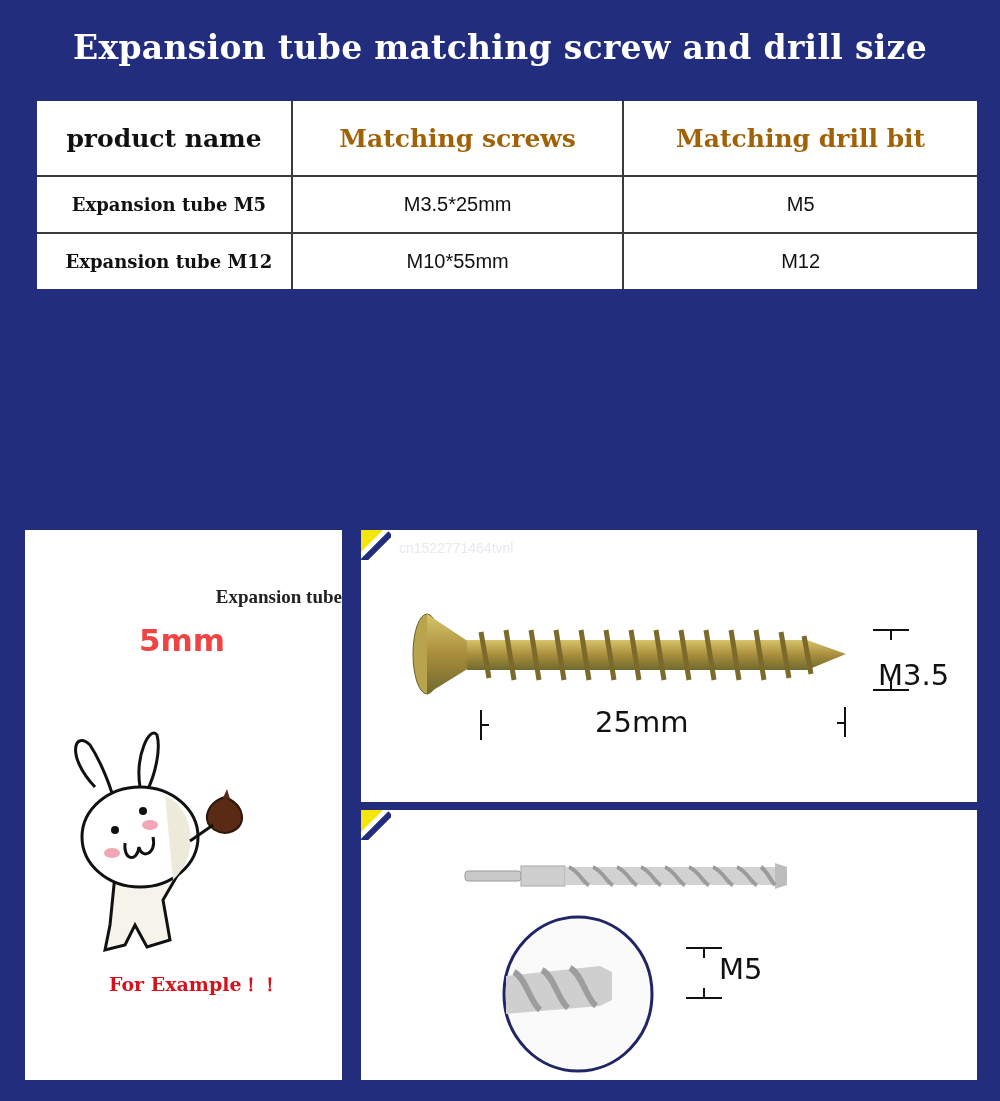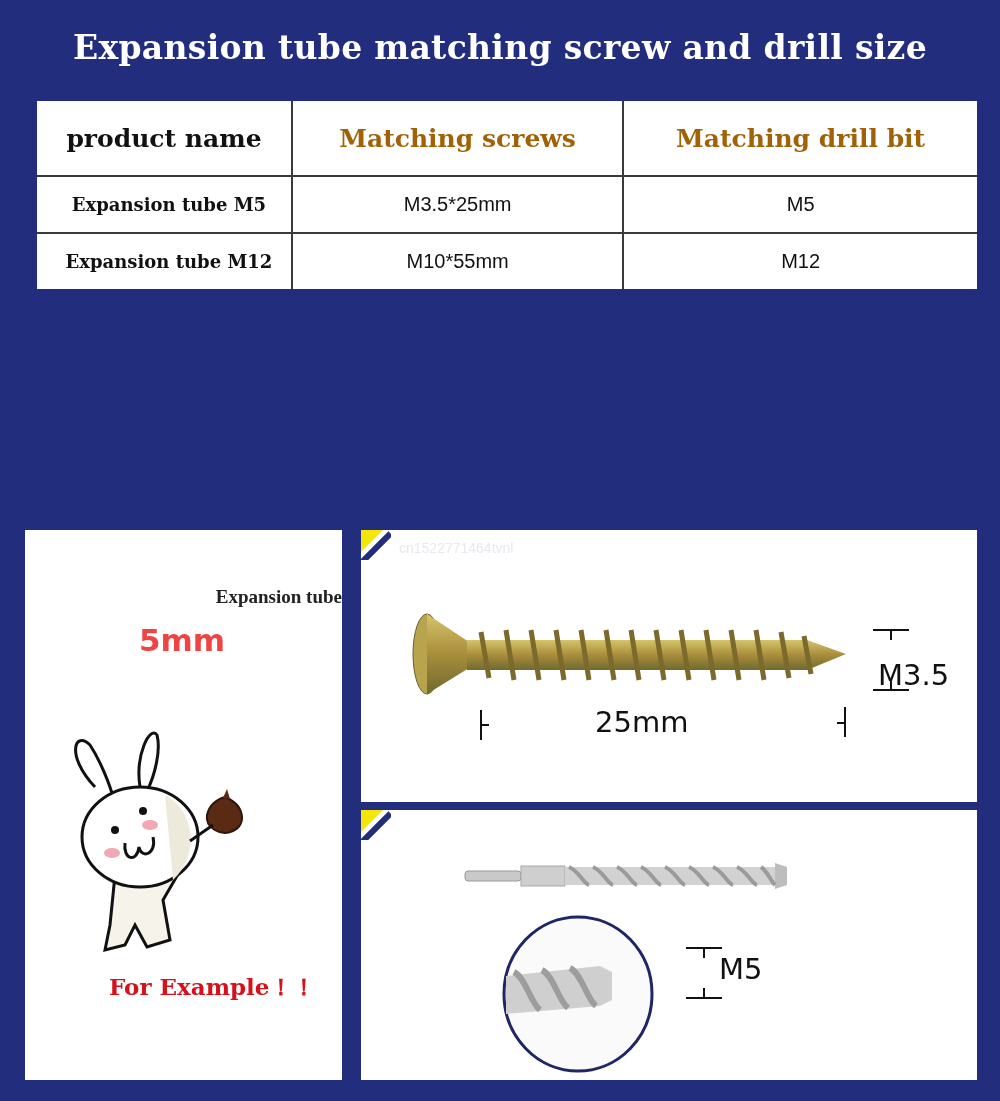--- a/index.html
+++ b/index.html
@@ -31,21 +31,21 @@
   .panel { position:absolute; background:#fff; }
   #left-panel { left:25px; top:530px; width:317px; height:550px; }
   #screw-panel { left:361px; top:530px; width:616px; height:272px; }
   #drill-panel { left:361px; top:810px; width:616px; height:270px; }
   .corner { position:absolute; left:0; top:0; width:0; height:0; border-top:22px solid #f4e50a; border-right:22px solid transparent; }
   .corner-wrap { position:absolute; left:0; top:0; width:30px; height:30px; overflow:hidden; }
   .corner-wrap::after { content:""; position:absolute; left:-8px; top:16px; width:44px; height:6px; background:#232d7e; transform:rotate(-45deg); }
 
   .lp-title { position:absolute; left:0; width:317px; top:56px; text-align:right; font-family:Liberation Serif, serif; font-weight:bold; font-size:19px; color:#222; }
   .lp-size { position:absolute; left:114px; top:92px; font-family:"DejaVu Sans", sans-serif; font-weight:bold; font-size:31px; color:#ef4444; }
-  .lp-example { position:absolute; left:84px; top:442px; font-family:"DejaVu Serif", serif; font-weight:bold; font-size:23px; color:#d5121b; }
+  .lp-example { position:absolute; left:84px; top:442px; font-family:"DejaVu Serif", serif; font-weight:bold; font-size:19px; color:#d5121b; }
   .bunny { position:absolute; left:30px; top:195px; }
 
   .watermark { position:absolute; left:38px; top:10px; font-family:"Liberation Sans", sans-serif; font-size:14px; color:#e8e8ee; }
   .dim { position:absolute; font-family:"DejaVu Sans", sans-serif; font-size:29px; color:#111; }
 </style>
 </head>
 <body>
 
 <div class="title">Expansion tube matching screw and drill size</div>
 

